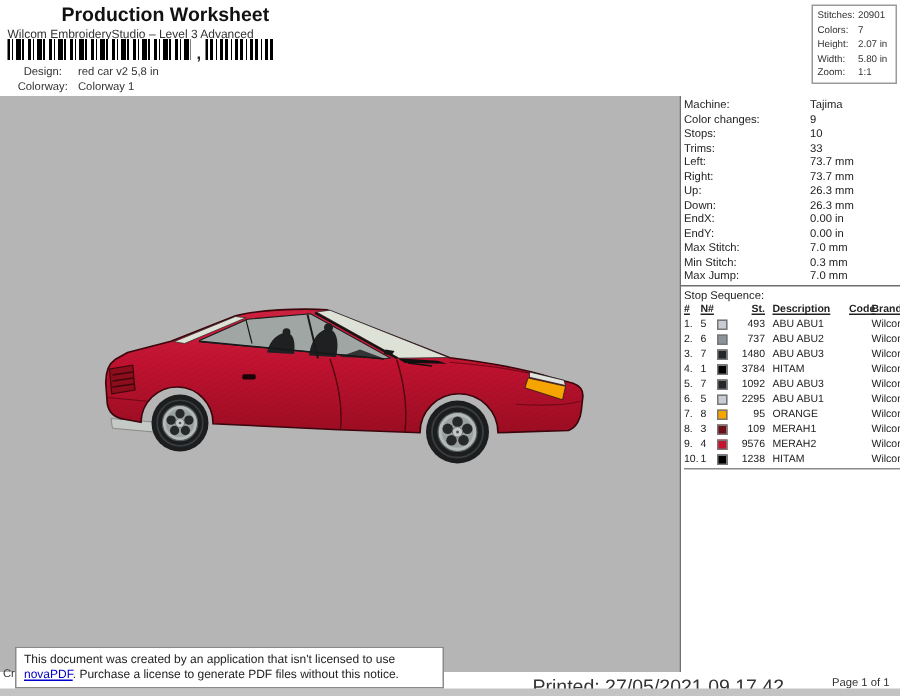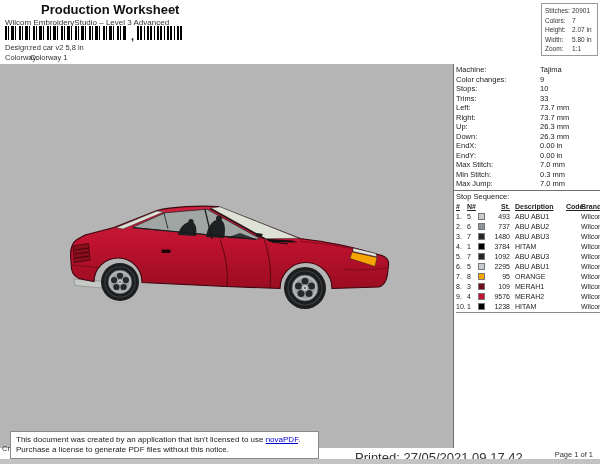--- a/index.html
+++ b/index.html
@@ -12,21 +12,21 @@
   }
   .abs{position:absolute;}
   
   .title{left:5px;top:2px;font-size:13px;font-weight:bold;color:#111;margin-left:36px;}
   .subtitle{left:5px;top:18px;font-size:8px;color:#333;}
   .barcode-wrap{left:5px;top:26px;height:14px;display:flex;align-items:flex-end;}
   .bars1{width:122px;height:14px;background:repeating-linear-gradient(90deg,#000 0 2px,#fff 2px 3px,#000 3px 4px,#fff 4px 6px,#000 6px 9px,#fff 9px 10px,#000 10px 11px,#fff 11px 14px);}
   .bars2{width:46px;height:14px;background:repeating-linear-gradient(90deg,#000 0 2px,#fff 2px 3px,#000 3px 5px,#fff 5px 7px,#000 7px 8px,#fff 8px 10px);}
   .bc-comma{font-size:11px;font-weight:bold;margin:0 3px 0 4px;line-height:8px;}
   .kvline{font-size:7.5px;color:#333;}
-  .kvline .lbl{display:inline-block;width:25px;}
+  .kvline .lbl{display:inline-block;width:47px;text-align:center;}
   .design-row{left:5px;top:43px;}
   .colorway-row{left:5px;top:53px;}
   
   .summary-box{left:541px;top:3px;width:57px;height:53px;border:1px solid #9a9a9a;background:#fff;padding:2px 0 0 3px;box-sizing:border-box;}
   .summary-box .kv{display:flex;font-size:6.5px;line-height:9.6px;color:#333;}
   .summary-box .lbl{width:27px;flex:none;}
   
   .canvas{left:0;top:64px;width:453px;height:384px;background:#b5b5b5;}
   .divider{left:453px;top:64px;width:1px;height:384px;background:#6f6f6f;}
   
@@ -39,21 +39,21 @@
   .srow{display:grid;grid-template-columns:11px 11px 11px 23px 53px 16px auto;height:10px;align-items:center;font-size:7px;color:#222;}
   .srow.head{font-weight:bold;}
   .srow.head span{text-decoration:underline;}
   .c-st{text-align:right;padding-right:2px;}
   .c-desc{padding-left:3px;white-space:nowrap;}
   .c-code{padding-left:1px;}
   .sw{display:block;width:6.5px;height:6.5px;border:1px solid #777;box-sizing:border-box;}
   .ss-table{border-bottom:1px solid #8a8a8a;}
   
   .clipped{left:2px;top:444px;font-size:7.5px;color:#333;z-index:1;}
-  .notice{left:10px;top:431px;width:309px;border:1px solid #8a8a8a;background:#fff;
+  .notice{left:10px;top:431px;width:286px;border:1px solid #8a8a8a;background:#fff;
           padding:3px 5px;font-size:8px;line-height:9.8px;color:#222;z-index:2;box-sizing:border-box;}
   .notice a{color:#0000cc;text-decoration:underline;cursor:pointer;}
   .printed{left:355px;top:450px;font-size:13px;color:#333;}
   .pagenum{right:7px;top:450px;font-size:7.5px;color:#333;}
   .bottom-strip{left:0;top:459px;width:600px;height:5px;background:#c3c3c3;}
   
   .car-svg{left:60px;top:199px;width:340px;height:125px;}
 </style>
 </head>
 <body>

